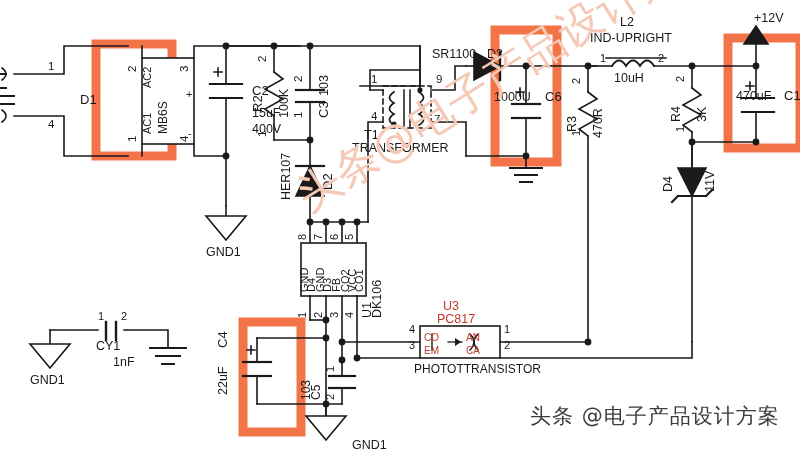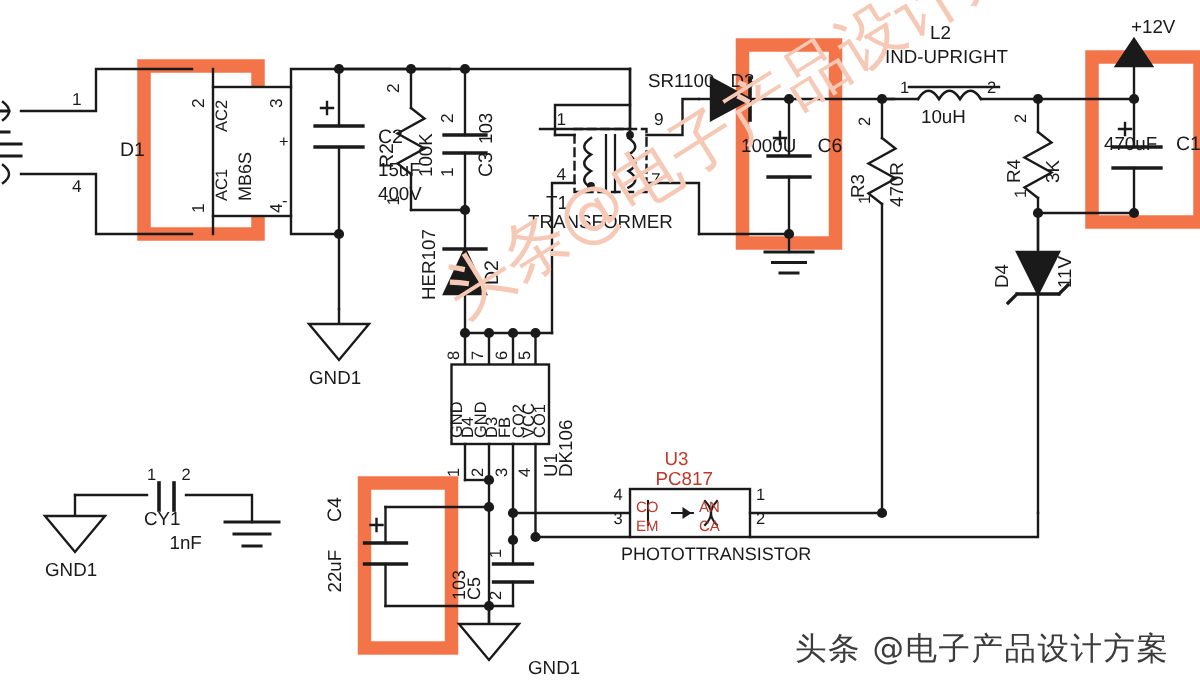--- a/index.html
+++ b/index.html
@@ -1,20 +1,20 @@
 <!DOCTYPE html>
 <html><head>
 <meta charset="utf-8">
 <style>
   html,body{margin:0;padding:0;background:#ffffff;}
   body{width:800px;height:464px;overflow:hidden;
        font-family:"Liberation Sans","DejaVu Sans",sans-serif;}
   #stage{position:relative;width:800px;height:464px;background:#fff;}
   svg.layer{position:absolute;left:0;top:0;width:800px;height:464px;}
-  .wm-bottom{position:absolute;left:530px;top:418px;
+  .wm-bottom{position:absolute;left:530px;top:402px;
              font-family:"DejaVu Sans",sans-serif;font-size:21px;
              color:#3c3c3c;letter-spacing:1px;white-space:nowrap;}
   .wm-diag{position:absolute;left:285px;top:175px;
            font-family:"DejaVu Sans",sans-serif;font-size:44px;
            color:#f6c9b6;white-space:nowrap;
            transform:rotate(-32deg);transform-origin:0 0;
            pointer-events:none;}
 </style>
 </head>
 <body>

